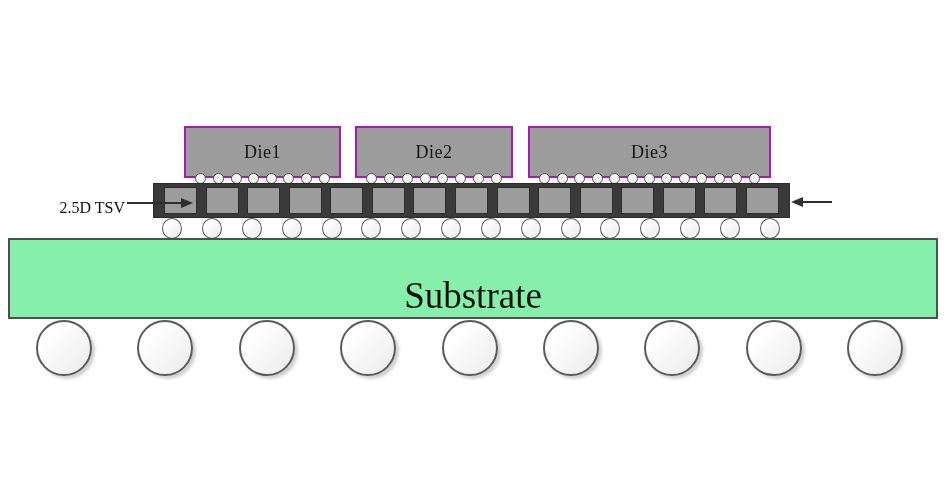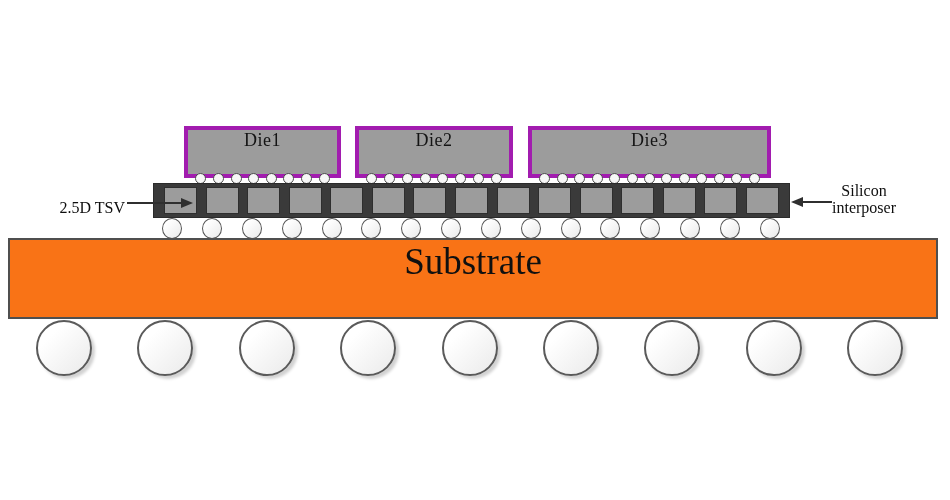--- a/index.html
+++ b/index.html
@@ -2,44 +2,44 @@
 <html><head>
 <meta charset="utf-8">
 <style>
   html,body{margin:0;padding:0;background:#ffffff;}
   #canvas{
     position:relative;width:950px;height:500px;background:#ffffff;overflow:hidden;
     font-family:"Liberation Serif","DejaVu Serif",serif;color:#111;
   }
   .abs{position:absolute;box-sizing:border-box;}
   .die{
-    background:#9c9c9c;border:4px solid #a21caf;
-    display:flex;justify-content:center;
+    background:#9c9c9c;border:2px solid #a21caf;
+    display:flex;align-items:center;justify-content:center;
   }
   .die-label{font-size:18px;color:#141414;letter-spacing:0.5px;}
   .interposer{
     background:#3a3a3a;border:1px solid #2b2b2b;
     display:flex;align-items:center;justify-content:space-between;
     padding:0 10px;
   }
   .tsv-square{
     width:31px;height:25px;background:#9c9c9c;border:1px solid #2e2e2e;flex:0 0 auto;
   }
   .microbump{
     width:11px;height:11px;border-radius:50%;
     background:#f7f7f7;border:1.5px solid #4c4c4c;
   }
   .c4-bump{
     width:20px;height:21px;border-radius:50%;
     background:linear-gradient(135deg,#ffffff 20%,#eeeeee 85%);
     border:1.5px solid #555555;
   }
   .substrate{
-    background:#f97316;border:2px solid #4f4f4f;
-    display:flex;align-items:flex-start;justify-content:center;
+    background:#86efac;border:2px solid #4f4f4f;
+    display:flex;align-items:flex-end;justify-content:center;
   }
   .substrate-label{font-size:37px;color:#101010;}
   .bga-ball{
     width:56px;height:56px;border-radius:50%;
     background:linear-gradient(135deg,#ffffff 25%,#ededed 90%);
     border:2px solid #5a5a5a;
     box-shadow:3px 3px 3px rgba(0,0,0,0.18);
   }
   .anno-text{font-size:16px;line-height:17px;color:#0e0e0e;}
   .arrow-line{height:2px;background:#2f2f2f;}
@@ -153,18 +153,14 @@
       <div class="abs bga-ball" style="left: 745.8px; top: 320px;"></div>
       <div class="abs bga-ball" style="left: 847.2px; top: 320px;"></div>
     </div>
 
   <div class="abs anno-text" style="left:30px;top:199px;width:95px;text-align:right;">2.5D TSV</div>
   <div class="abs arrow-line" style="left:127px;top:202px;width:55px;"></div>
   <div class="abs arrow-head-right" style="left:181px;top:198px;"></div>
 
   <div class="abs arrow-head-left" style="left:791px;top:197px;"></div>
   <div class="abs arrow-line" style="left:802px;top:201px;width:30px;"></div>
-  <div class="abs anno-text" style="left:821px;top:182px;width:86px;text-align:center;">
-    <div>Silicon</div>
-    <div>interposer</div>
-  </div>
 
 </div>
 
 </body></html>

